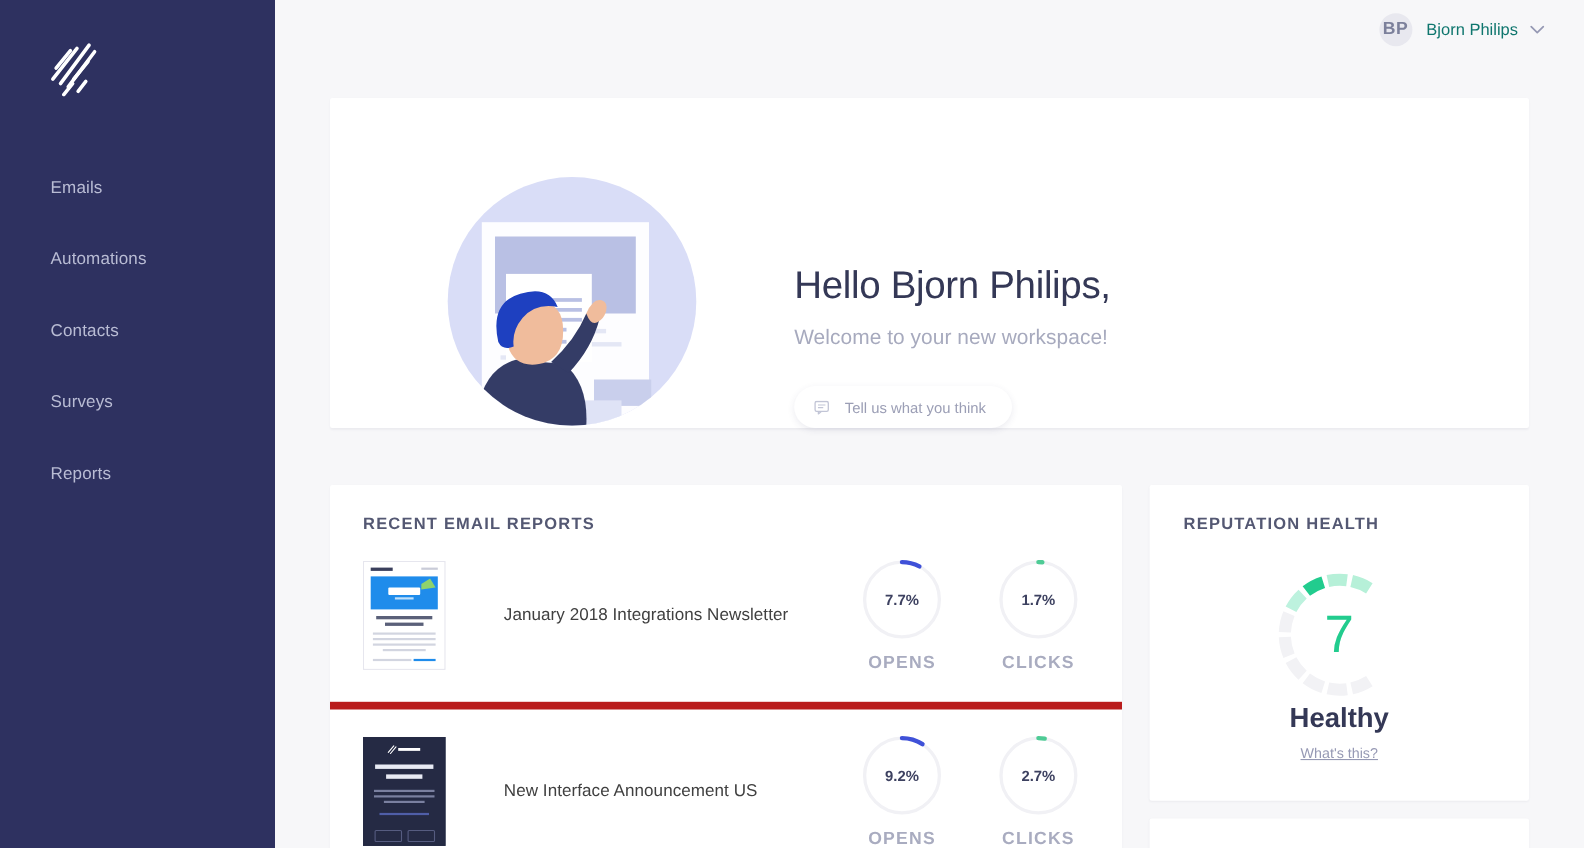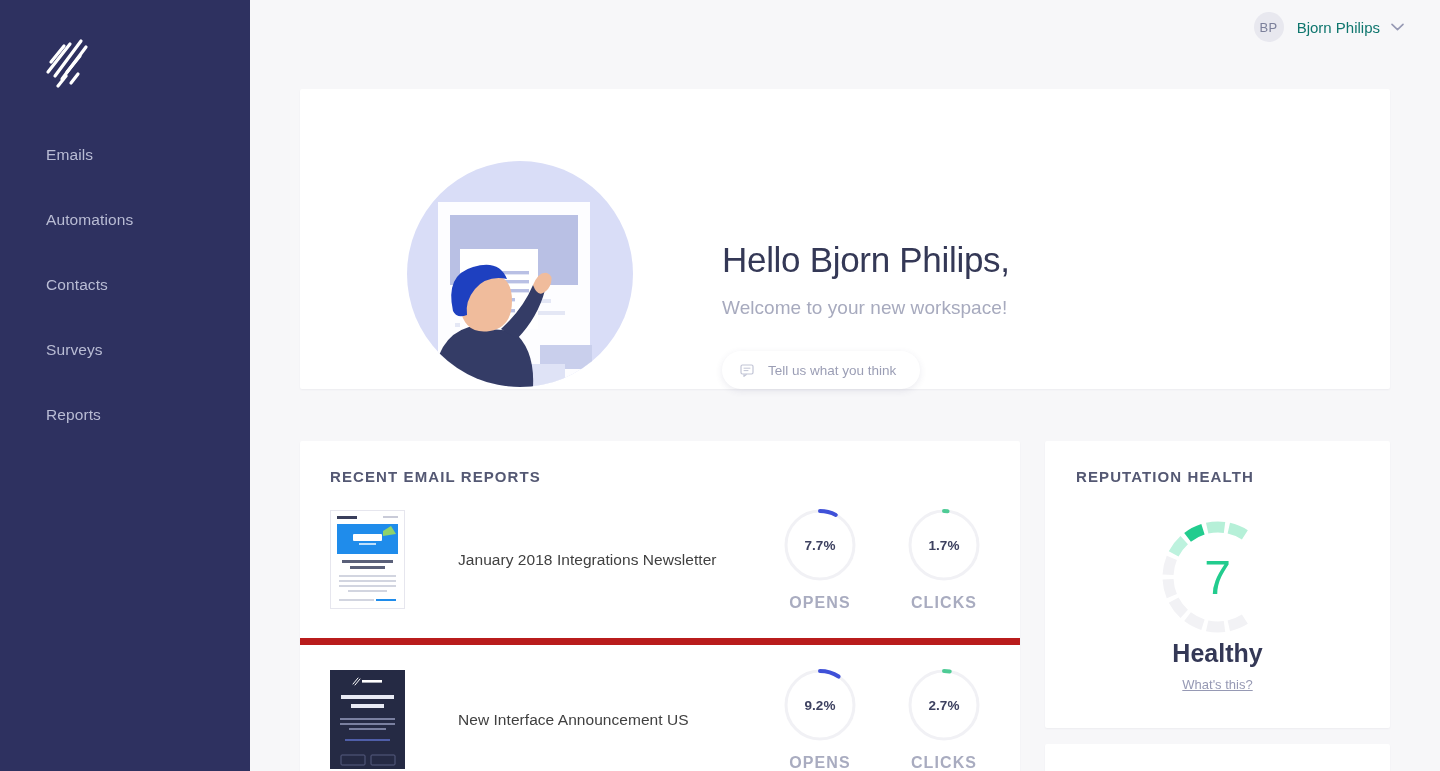--- a/index.html
+++ b/index.html
@@ -11,39 +11,39 @@
   }
   .app { display: flex; width: 1440px; height: 771px; }
 
   
   .sidebar {
     width: 250px; min-width: 250px; height: 771px;
     background: #2e3160;
     position: relative;
   }
   .logo-wrap { position: absolute; left: 40px; top: 28px; width: 56px; height: 60px; }
-  .nav { position: absolute; top: 132px; left: 0; width: 100%; }
+  .nav { position: absolute; top: 148px; left: 0; width: 100%; }
   .nav-item {
     display: block; padding: 10px 0 10px 46px;
     color: #b9bcd4; font-size: 15.5px; letter-spacing: .1px;
     cursor: pointer; line-height: 25px; margin-bottom: 20px;
   }
 
   
   .main { flex: 1; height: 771px; position: relative; background: #f7f7f9; overflow: hidden; }
 
   .topbar {
     height: 54px; display: flex; align-items: center;
     justify-content: flex-end; padding-right: 36px;
   }
   .user-menu { display: flex; align-items: center; cursor: pointer; }
   .avatar {
     width: 30px; height: 30px; border-radius: 50%;
     background: #e8e8ef; color: #7c809b;
-    font-size: 13px; font-weight: normal; letter-spacing: .4px;
+    font-size: 16px; font-weight: bold; letter-spacing: .4px;
     display: flex; align-items: center; justify-content: center;
   }
   .user-name { margin-left: 13px; color: #0f766e; font-size: 15px; }
   .chev { margin-left: 11px; display: flex; align-items: center; }
 
   
   .hero {
     position: absolute; left: 50px; top: 89px;
     width: 1090px; height: 300px;
     background: #fff; border-radius: 2px;

